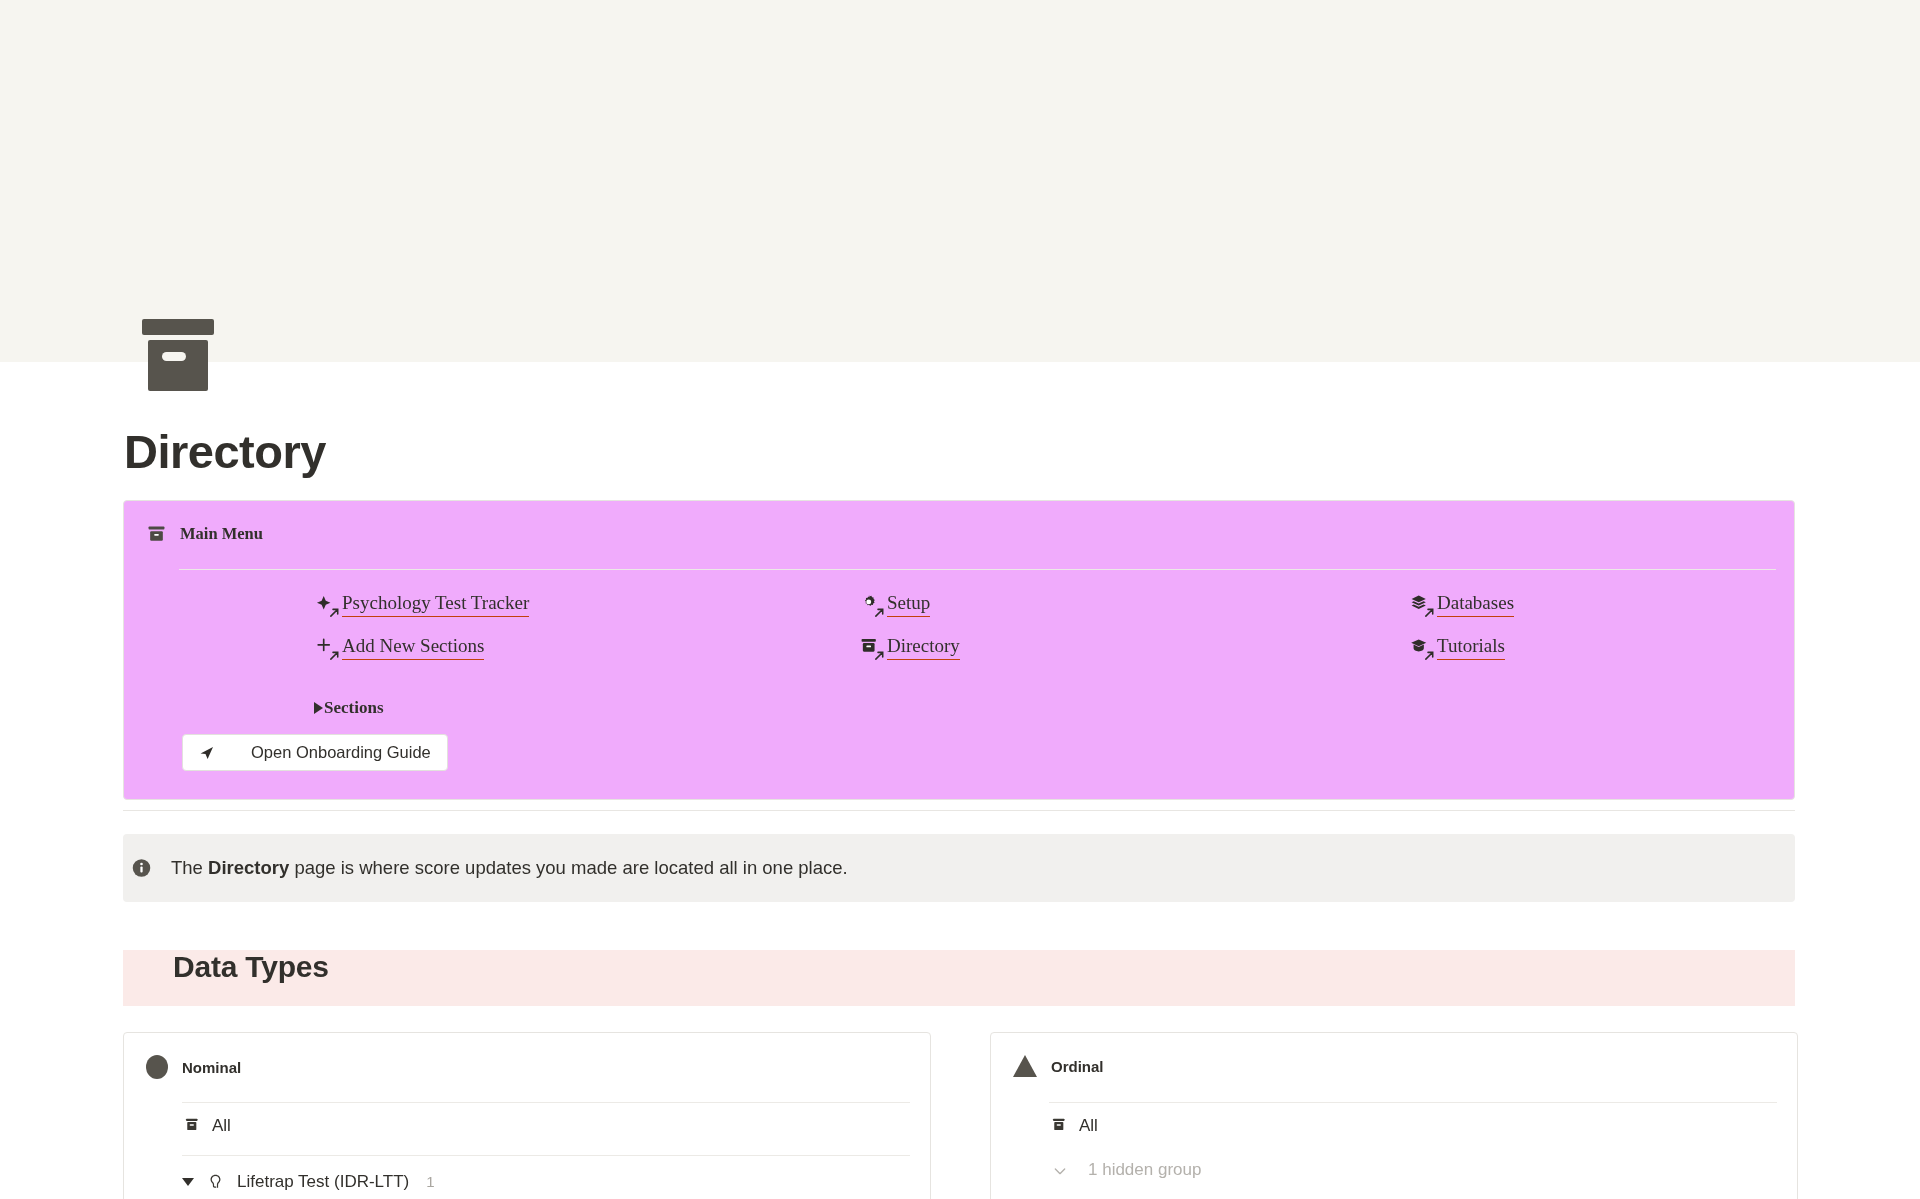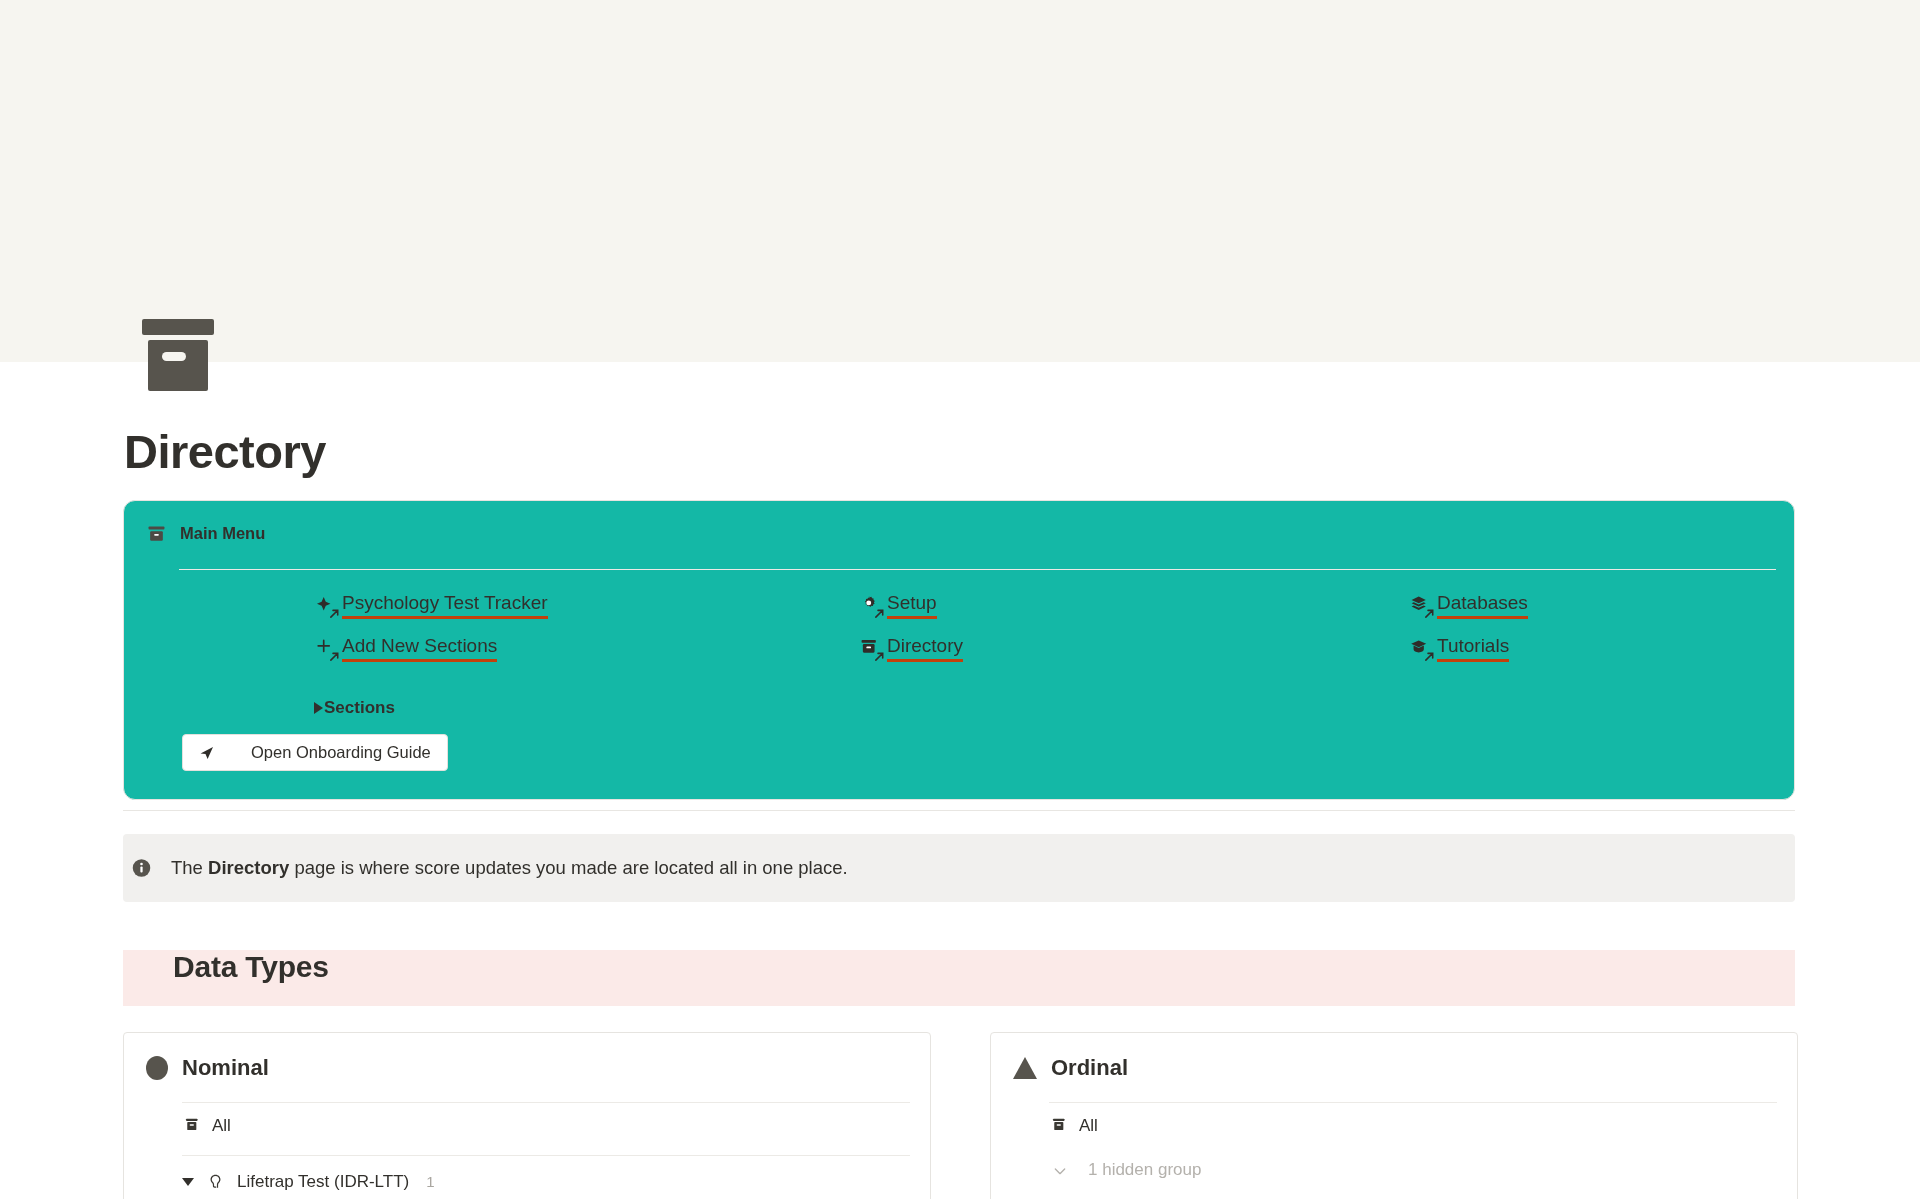--- a/index.html
+++ b/index.html
@@ -64,22 +64,23 @@
   }
 
   
   .menu-card {
     position: absolute;
     left: 123px;
     top: 500px;
     width: 1672px;
     height: 300px;
     border: 1px solid #e6e4e0;
-    border-radius: 12px;
-    background: #14b8a6;
+    border-radius: 4px;
+    background: #f0abfc;
+    font-family: Liberation Serif, serif;
   }
   .menu-head {
     position: absolute;
     left: 22px;
     top: 22px;
     display: flex;
     align-items: center;
     gap: 13px;
   }
   .menu-head-label {
@@ -110,21 +111,21 @@
     position: absolute;
     display: flex;
     align-items: center;
     gap: 7px;
     cursor: pointer;
     white-space: nowrap;
   }
   .menu-link .lk-text {
     font-size: 19px;
     color: #32302c;
-    border-bottom: 3px solid #c2410c;
+    border-bottom: 1px solid #c2410c;
     padding-bottom: 1px;
     line-height: 1.25;
   }
   .col1 { left: 190px; }
   .col2 { left: 735px; }
   .col3 { left: 1285px; }
 
   .icon-wrap {
     position: relative;
     width: 21px;
@@ -253,21 +254,21 @@
 
   .db-head {
     position: absolute;
     left: 22px;
     top: 22px;
     display: flex;
     align-items: center;
     gap: 14px;
   }
   .db-title {
-    font-size: 22px;
+    font-size: 15px;
     font-weight: bold;
     color: #32302c;
   }
   .db-divider {
     position: absolute;
     left: 58px;
     top: 69px;
     width: 728px;
     height: 1px;
     background: #eceae6;

